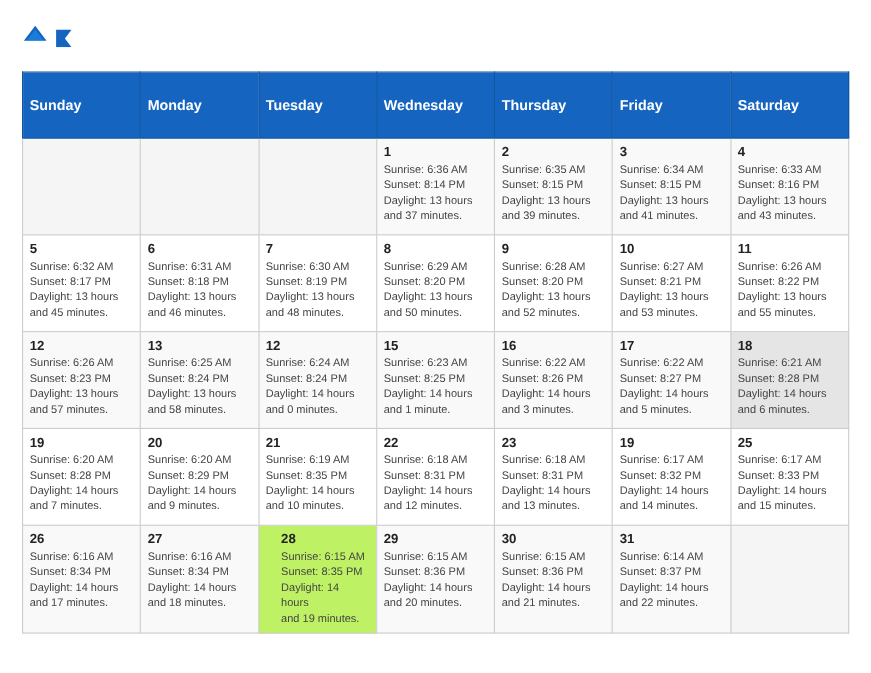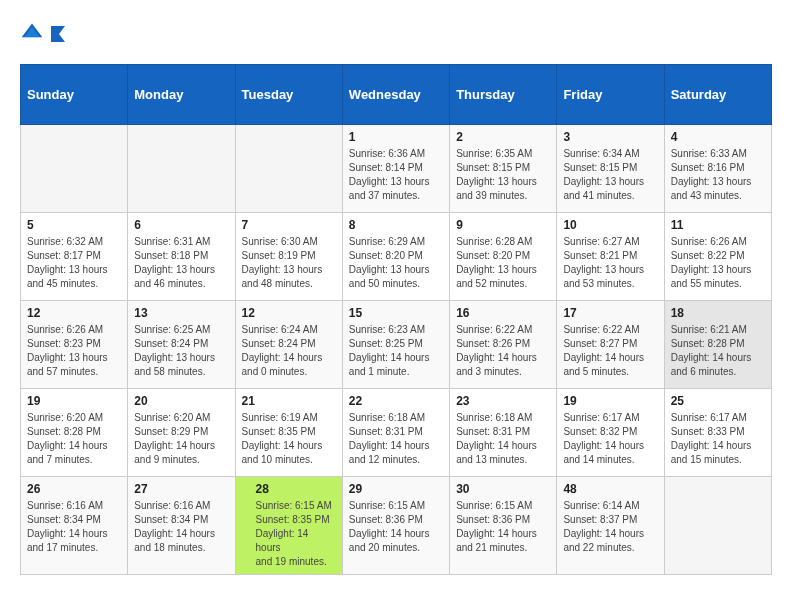--- a/index.html
+++ b/index.html
@@ -354,21 +354,21 @@
 and 20 minutes.</div>
         </td>
         <td style="background: rgb(249, 249, 249);">
           <span class="day-number">30</span>
           <div class="day-info" style="white-space: pre-line;">Sunrise: 6:15 AM
 Sunset: 8:36 PM
 Daylight: 14 hours
 and 21 minutes.</div>
         </td>
         <td style="background: rgb(249, 249, 249);">
-          <span class="day-number">48</span>
+          <span class="day-number">31</span>
           <div class="day-info" style="white-space: pre-line;">Sunrise: 6:14 AM
 Sunset: 8:37 PM
 Daylight: 14 hours
 and 22 minutes.</div>
         </td>
         <td class="empty-cell"></td>
       </tr>
     </tbody>
 </table>
 

